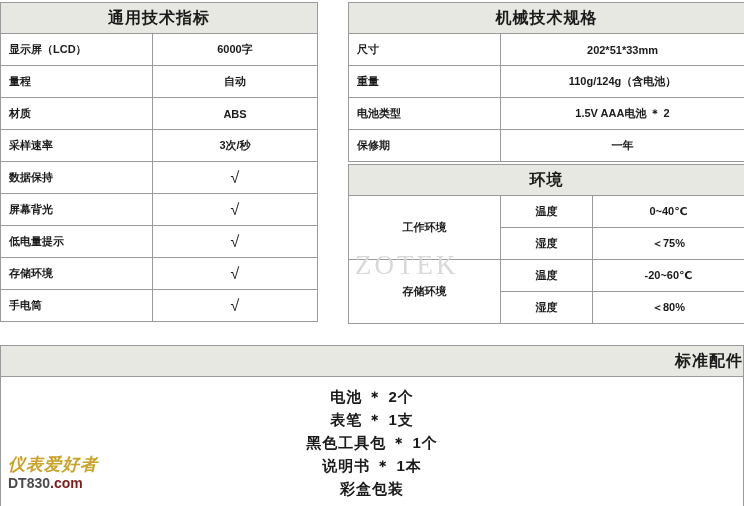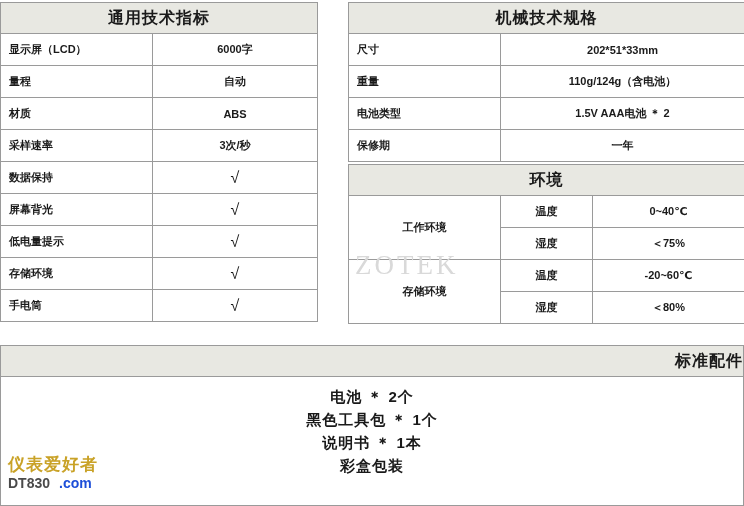--- a/index.html
+++ b/index.html
@@ -98,26 +98,26 @@
     color:#d9d9d9;
     font-weight:normal;
     pointer-events:none;
     font-family:"Liberation Serif","DejaVu Serif",serif;
   }
   .logo{
     position:absolute;left:8px;top:455px;
     line-height:1.15;
   }
   .logo .cn{
-    font-size:17px;font-weight:bold;color:#c9a227;letter-spacing:1px;
+    font-size:17px;font-weight:bold;color:#c9a227;letter-spacing:1px;font-style:italic;
   }
   .logo .dt{
     font-size:14px;font-weight:bold;color:#4a4a4a;letter-spacing:0px;
   }
-  .logo .dt .com{color:#1d4ed8;padding-left:9px;}
+  .logo .dt .com{color:#7f1d1d;}
 </style>
 </head>
 <body>
 
 <div class="page">
 
   <div class="left-block">
     <table>
       <colgroup>
           <col class="c1">
@@ -229,20 +229,21 @@
       </tbody>
     </table>
   </div>
 
   <div class="wm-zotek">ZOTEK</div>
 
   <div class="acc-block">
     <div class="acc-hdr">标准配件</div>
     <div class="acc-body">
       <div>电池 ＊ 2个</div>
+      <div>表笔 ＊ 1支</div>
       <div>黑色工具包 ＊ 1个</div>
       <div>说明书 ＊ 1本</div>
       <div>彩盒包装</div>
     </div>
   </div>
 
   <div class="logo">
     <div class="cn">仪表爱好者</div>
     <div class="dt"><span>DT830</span><span class="com">.com</span></div>
   </div>

